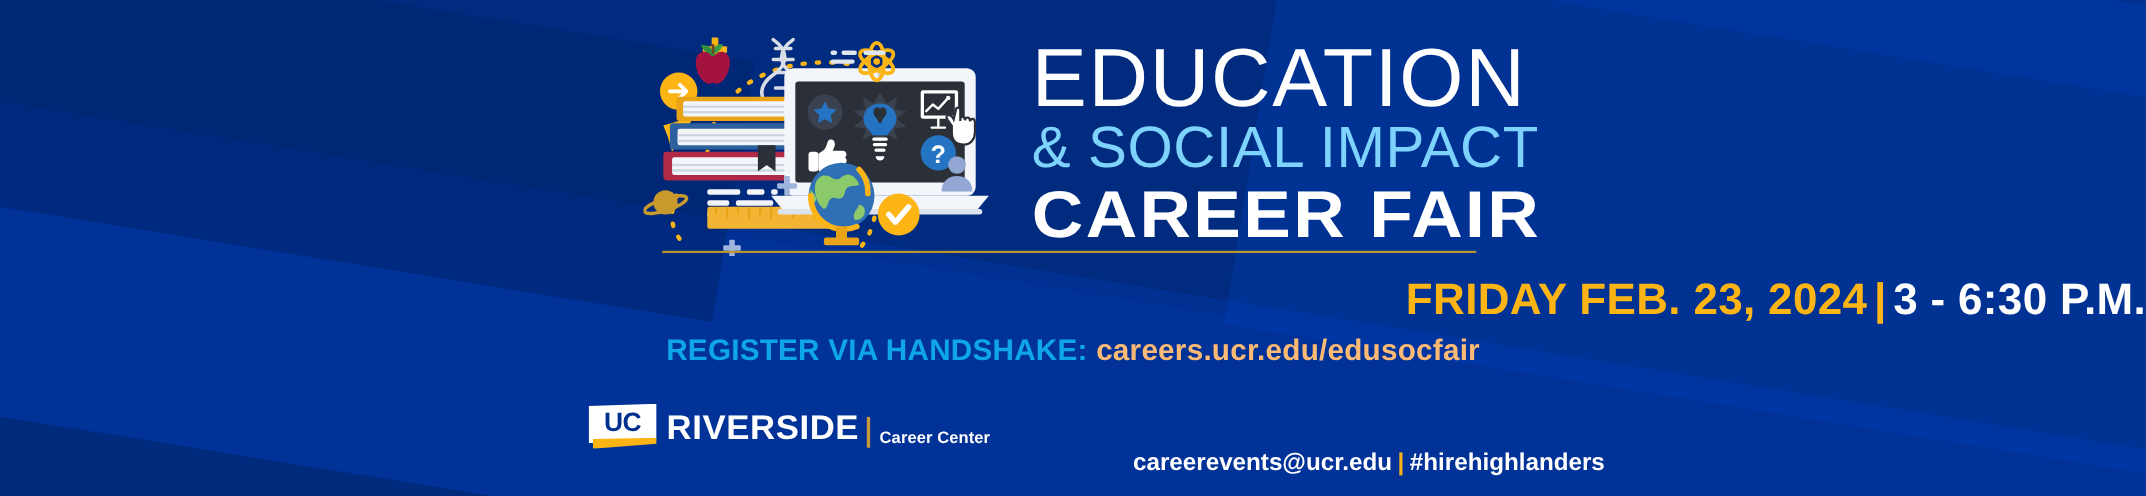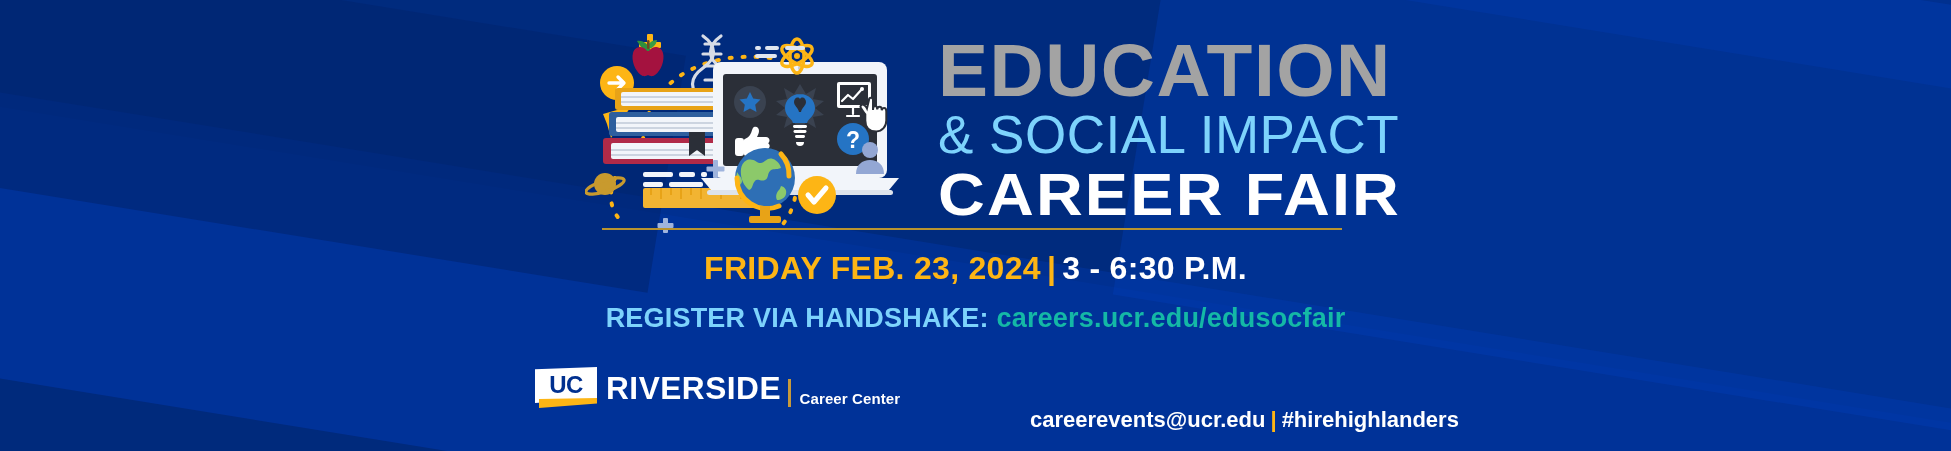--- a/index.html
+++ b/index.html
@@ -23,25 +23,25 @@
   .f7{left:-400px;top:-120px;width:1100px;height:240px;background:#002470;transform:rotate(9.2deg);opacity:.6;}
 
   
   .art{position:absolute;left:585px;top:28px;width:330px;height:200px;}
   .art svg{display:block;}
 
   
   .headline{position:absolute;left:938px;top:40px;width:620px;}
   .t-edu{
     font-family:"Liberation Sans",sans-serif;
-    font-weight:700;
+    font-weight:400;
     font-size:75px;
     line-height:.82;
     letter-spacing:1.5px;
-    color:#a3a3a3;
+    color:#ffffff;
     transform:scaleX(1.0);
     transform-origin:left center;
     white-space:nowrap;
   }
   .t-soc{
     font-family:"Liberation Sans",sans-serif;
     font-weight:400;
     font-size:53px;
     line-height:1.08;
     letter-spacing:.5px;
@@ -66,41 +66,41 @@
     position:absolute;
     left:602px;top:228px;
     width:740px;height:2px;
     background:#b9942f;
   }
 
   
   .dateline{
     position:absolute;
     left:0;right:0;top:250px;
-    text-align:center;
+    text-align:right;
     font-weight:700;
-    font-size:32px;
+    font-size:40px;
     letter-spacing:.3px;
     white-space:nowrap;
   }
   .dateline .gold{color:#fdb515;}
   .dateline .wht{color:#ffffff;}
   .dateline .bar{color:#fdb515;padding:0 6px;}
 
   .regline{
     position:absolute;
     left:0;right:0;top:303px;
     text-align:center;
     font-weight:700;
     font-size:27px;
     letter-spacing:.2px;
     white-space:nowrap;
   }
-  .regline .gold{color:#7dd3fc;}
-  .regline .wht{color:#14b8a6;}
+  .regline .gold{color:#0ea5e9;}
+  .regline .wht{color:#fdba74;}
 
   
   .logo{position:absolute;left:535px;top:365px;height:42px;display:flex;align-items:flex-end;}
   .logo-mark{position:relative;width:62px;height:40px;margin-right:9px;}
   .logo-mark .plate{
     position:absolute;left:0;top:0;width:62px;height:36px;background:#ffffff;
     clip-path:polygon(0 6%,100% 0,100% 88%,0 100%);
   }
   .logo-mark .uc{
     position:absolute;left:0;top:0;width:62px;height:36px;

